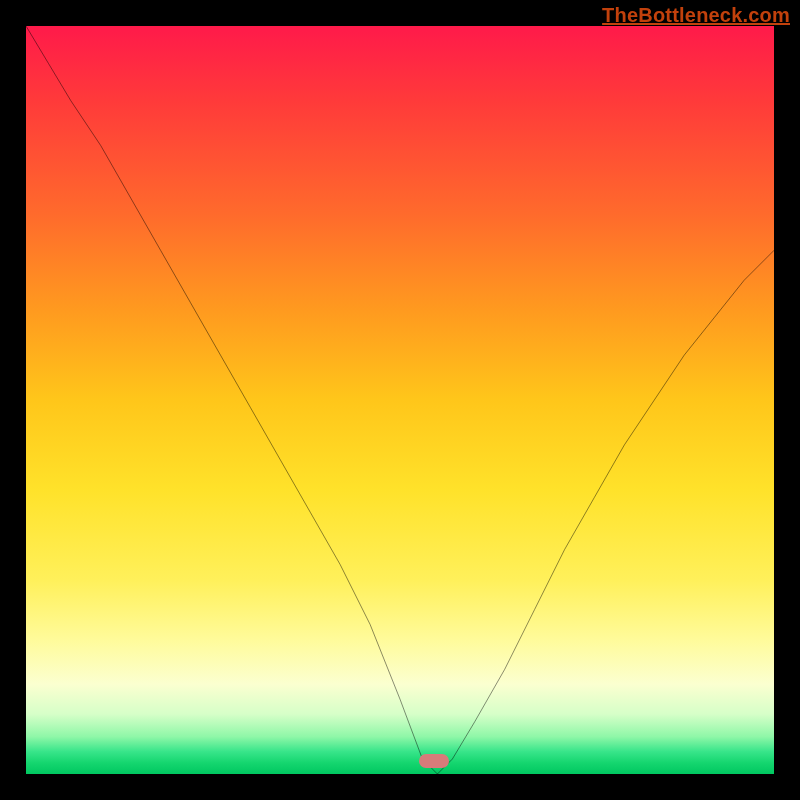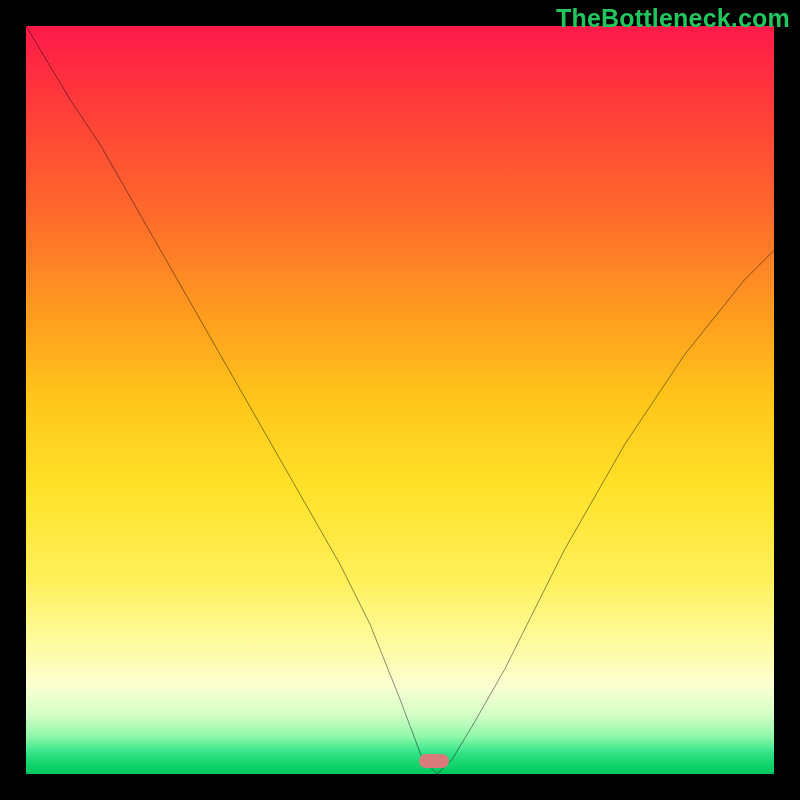--- a/index.html
+++ b/index.html
@@ -55,25 +55,26 @@
     width: 30px;
     height: 14px;
     border-radius: 7px;
     background: #d87b7a;
     transform: translate(-50%, -50%);
   }
   .watermark {
     position: absolute;
     top: 4px;
     right: 10px;
-    color: #22c55e;
-    font-size: 25px;
+    color: #c2410c;
+    font-size: 20px;
     font-weight: 600;
     letter-spacing: 0.2px;
     user-select: none;
+    text-decoration: underline;
   }
 </style>
 </head>
 <body>
 
 <div class="frame">
 
   <div class="plot-area">
     <div class="gradient"></div>
 

